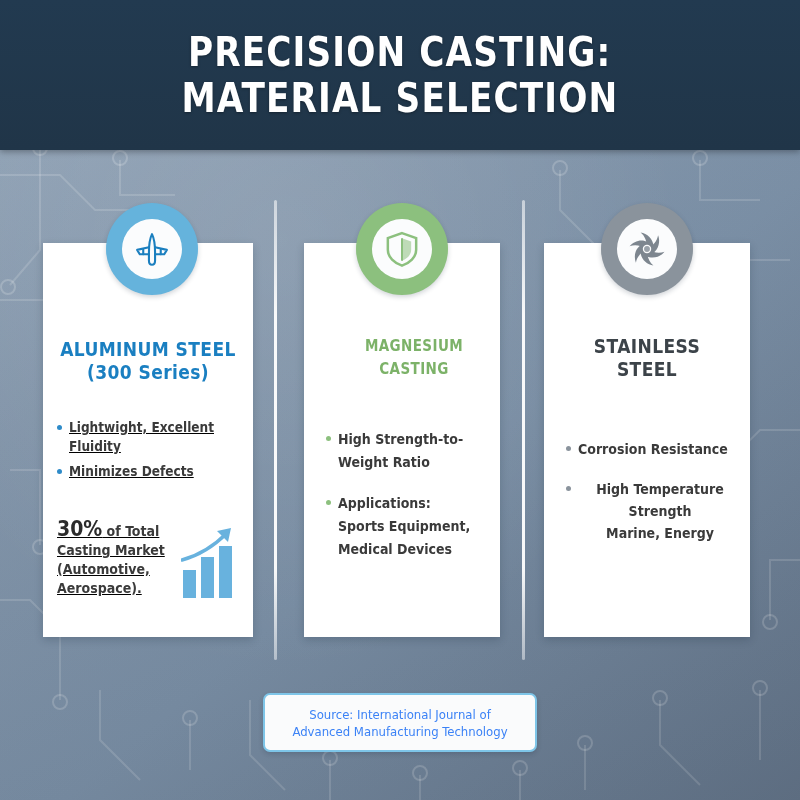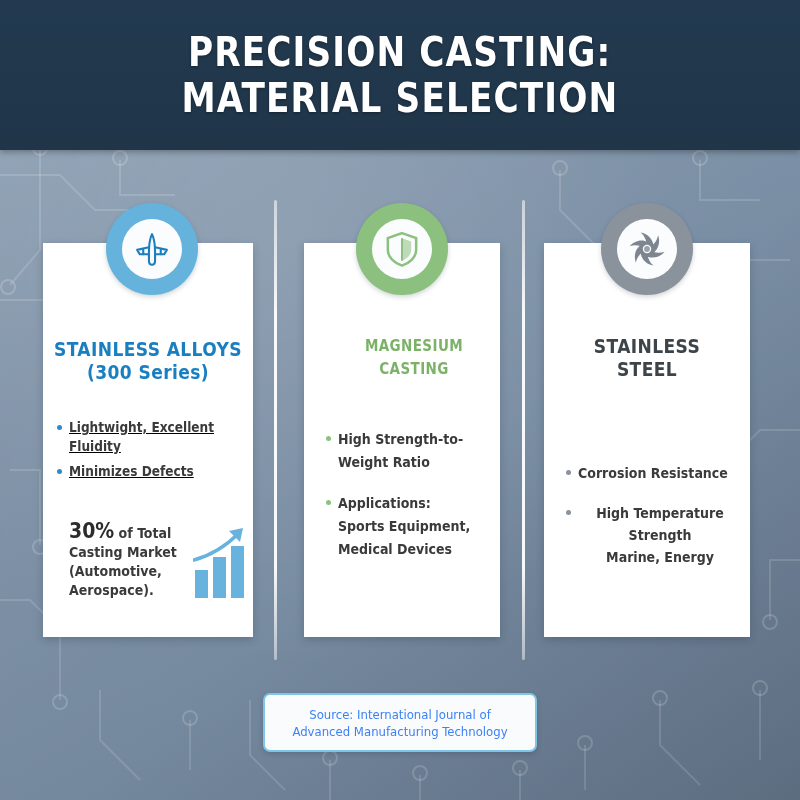--- a/index.html
+++ b/index.html
@@ -104,29 +104,29 @@
   }
   .dot {
     flex:0 0 auto; width:5px; height:5px; border-radius:50%;
     margin-top:7px; margin-right:7px;
   }
   #bullets-aluminum  { top:175px; padding:0 8px 0 14px;text-decoration:underline; }
   #bullets-aluminum  .dot { background:#2e8bc9; }
   #bullets-magnesium { top:185px; padding:0 10px 0 22px; }
   #bullets-magnesium .dot { background:#8cc07e; margin-top:8px; }
   #bullets-magnesium .bullet { font-size:14px; line-height:23px; margin-bottom:18px; }
-  #bullets-stainless { top:195px; padding:0 8px 0 22px;margin-top:24px; }
+  #bullets-stainless { top:195px; padding:0 8px 0 22px; }
   #bullets-stainless .dot { background:#8a939c; margin-top:8px; }
   #bullets-stainless .bullet { font-size:14px; line-height:22px; margin-bottom:18px; text-align:center; }
   #bullets-stainless .btxt { flex:1; }
 
   
   #stat-block {
-    position:absolute; left:26px; top:275px; width:182px;
-    display:flex; align-items:flex-end; justify-content:space-between;
+    position:absolute; left:14px; top:275px; width:182px;
+    display:flex; align-items:center; justify-content:space-between;text-decoration:underline;
   }
   #stat-text {
     font-family:"Liberation Sans Narrow","DejaVu Sans Condensed","Liberation Sans", sans-serif;
     font-size:14px; font-weight:bold; color:#3a3a3a; line-height:19px;
     width:112px;
   }
   #stat-text .big { font-size:21px; font-weight:bold; color:#2c2c2c; }
   #stat-text .lite { font-weight:bold; }
   #stat-chart { width:58px; height:76px; margin-top:6px; }
 
@@ -203,21 +203,21 @@
   <div class="tline">MATERIAL SELECTION</div>
 </div>
 
 <div id="columns">
 
   <div class="divider" id="divider-1"></div>
   <div class="divider" id="divider-2"></div>
 
   <div class="card" id="card-aluminum">
     <div class="card-title" id="title-aluminum">
-      <div>STAINLESS ALLOYS</div>
+      <div>ALUMINUM STEEL</div>
       <div class="sub">(300 Series)</div>
     </div>
 
     <div class="bullets" id="bullets-aluminum">
       <div class="bullet">
         <span class="dot"></span>
         <span class="btxt">Lightwight, Excellent Fluidity</span>
       </div>
       <div class="bullet">
         <span class="dot"></span>

